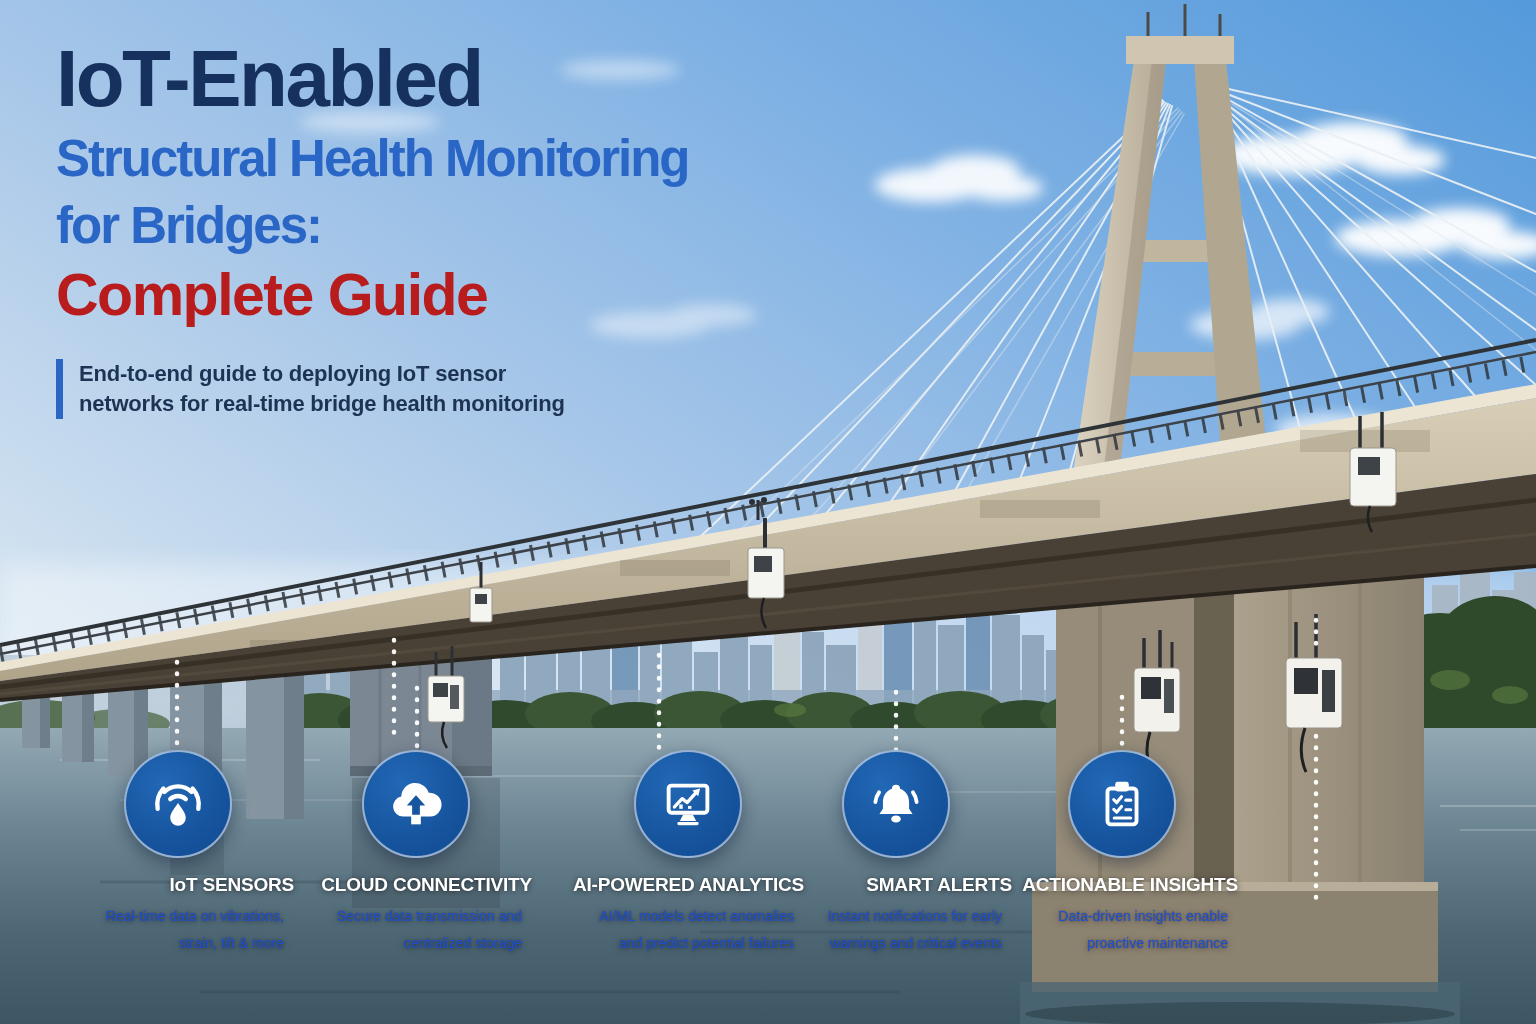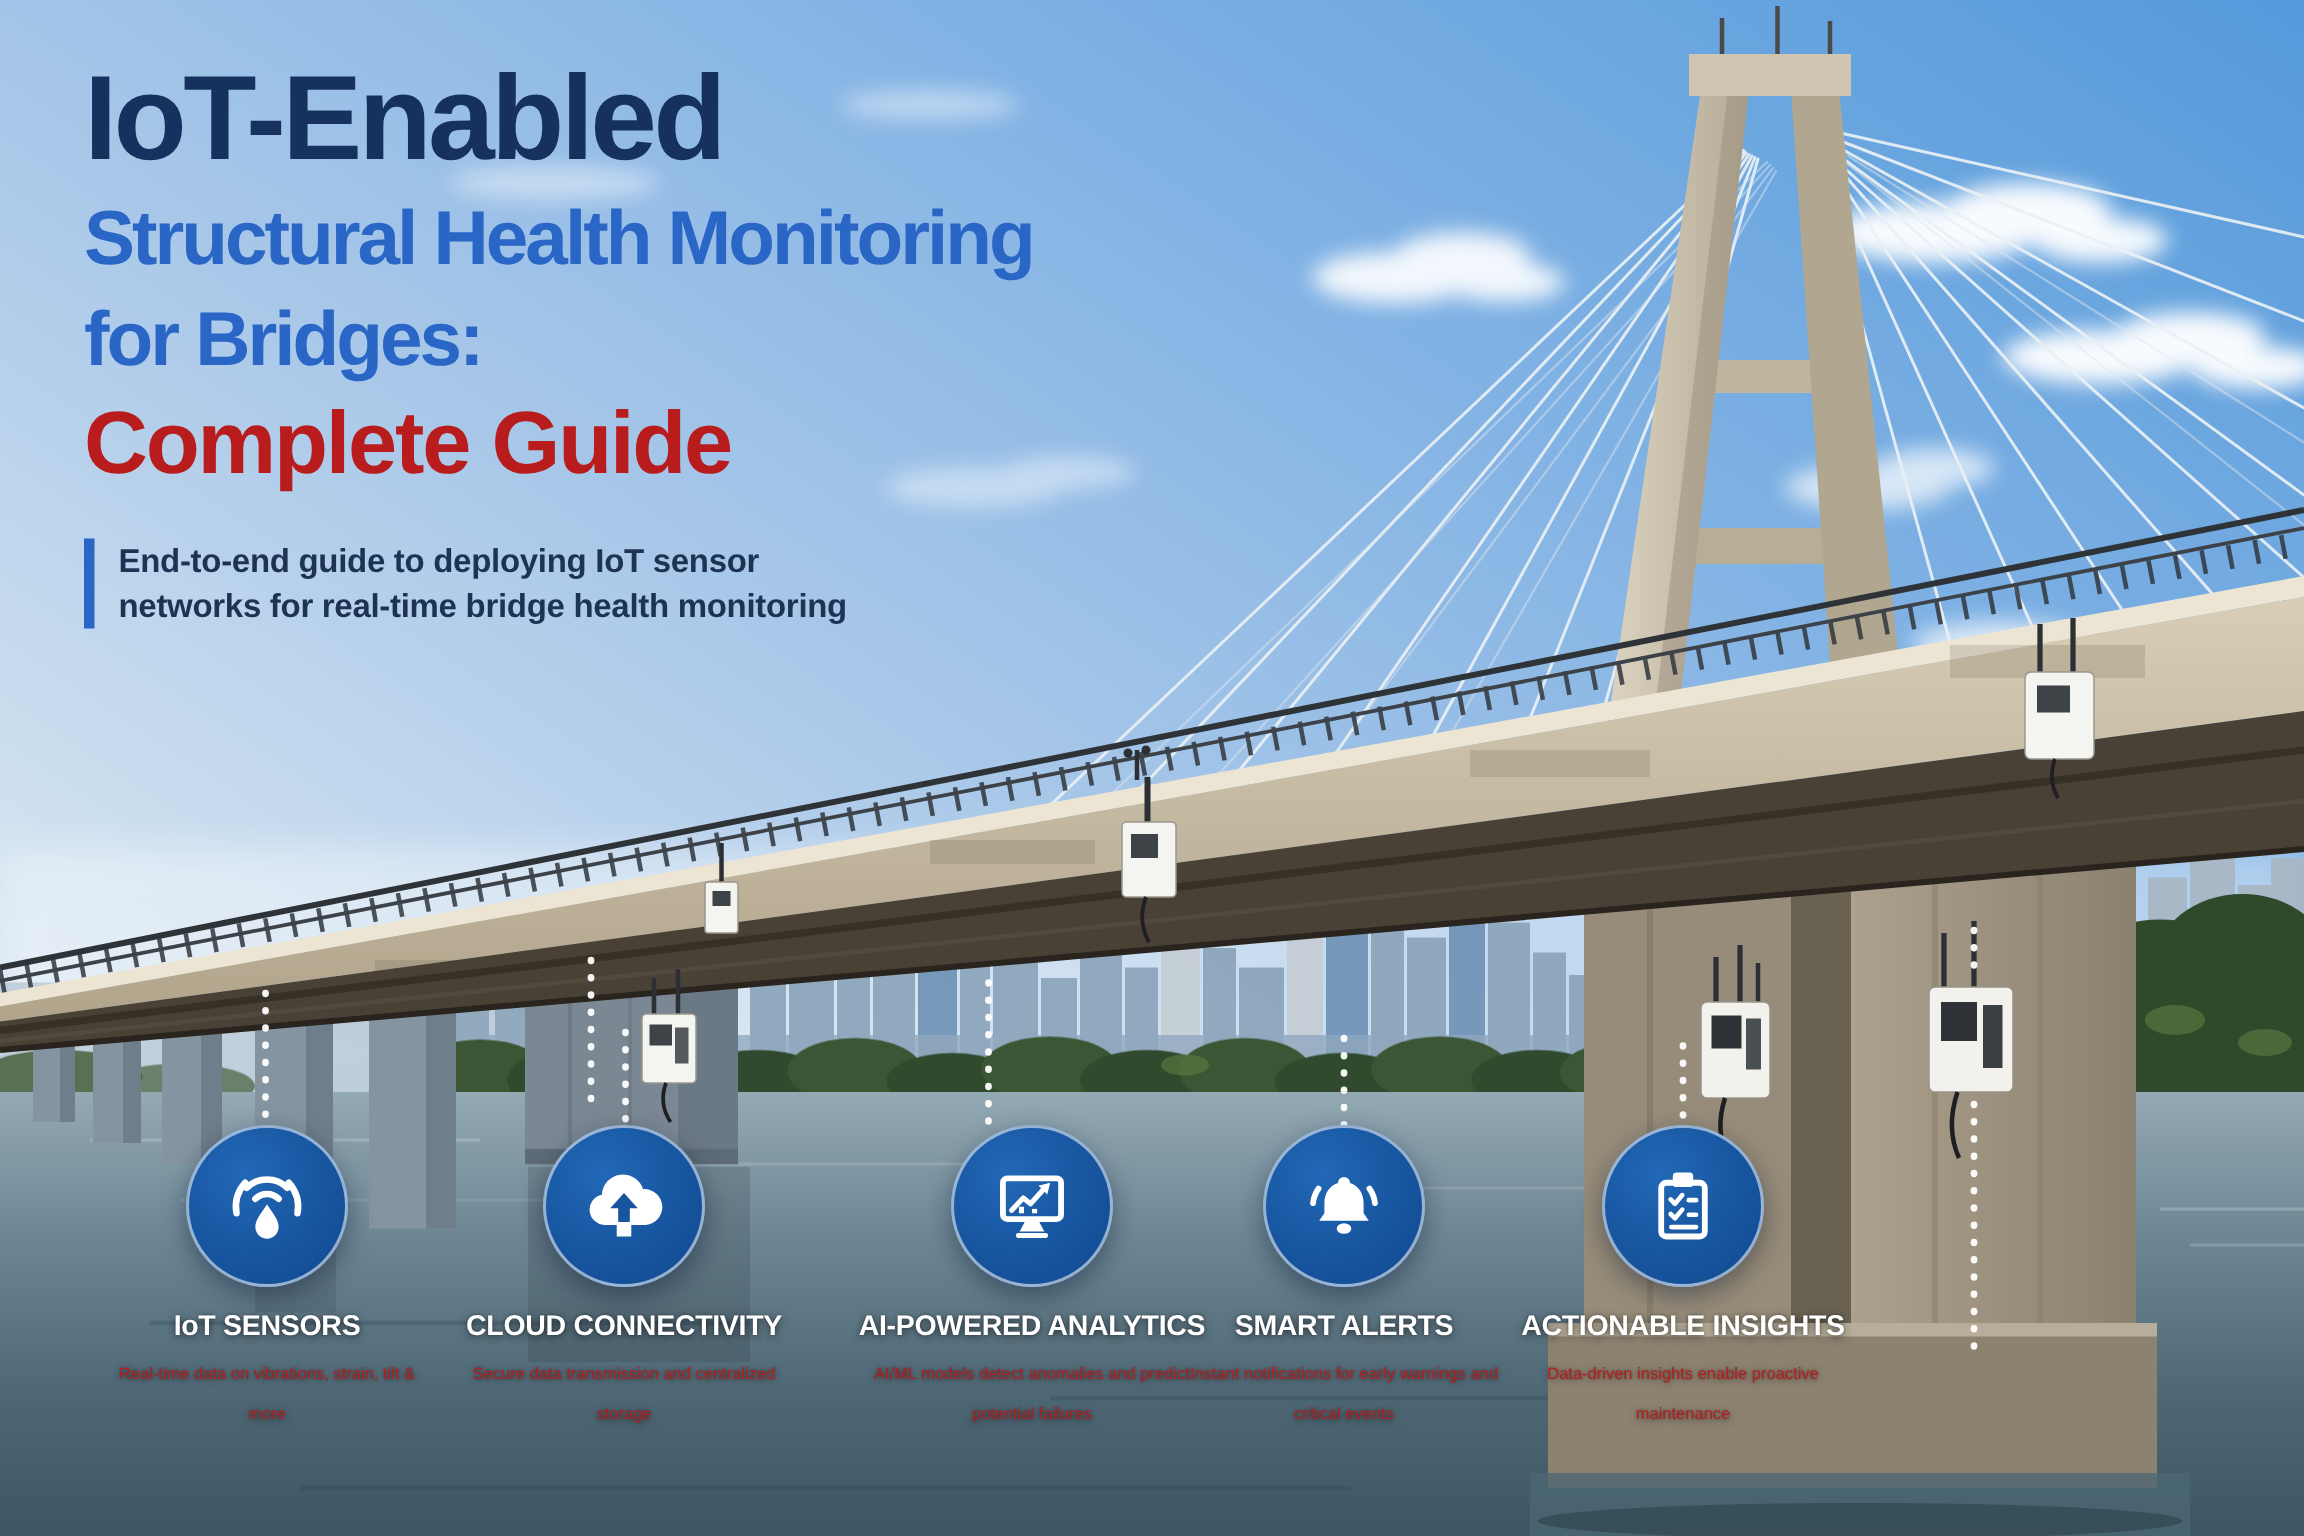--- a/index.html
+++ b/index.html
@@ -11,36 +11,36 @@
   
   .hero{position:absolute;left:56px;top:32px;z-index:5;}
   .hero h1{margin:0;padding:0;}
   .t1{font-size:80px;font-weight:bold;color:#16315e;letter-spacing:-2.5px;line-height:1.18;}
   .t2,.t3{font-size:51px;font-weight:bold;color:#2a66c6;letter-spacing:-2px;line-height:1.3;}
   .t4{font-size:59px;font-weight:bold;color:#b91c1c;letter-spacing:-1.5px;line-height:1.25;margin-top:2px;}
   .subtitle{display:flex;margin-top:26px;align-items:stretch;}
   .subtitle .bar{width:7px;background:#2a66c6;margin-right:16px;flex:0 0 auto;}
   .subtitle .lines{color:#1d3354;font-size:22px;line-height:30px;font-weight:600;letter-spacing:-0.2px;}
   
-  .feature{position:absolute;width:232px;top:750px;text-align:center;z-index:6;}
+  .feature{position:absolute;width:232px;top:750px;text-align:right;z-index:6;}
   .f1{left:62px;}  .f2{left:300px;} .f3{left:543px;margin-left:29px;} .f4{left:780px;} .f5{left:1006px;}
   .badge{
     width:108px;height:108px;border-radius:50%;margin:0 auto;
     background:radial-gradient(circle at 36% 30%, #2268b6 0%, #17559f 55%, #114a90 100%);
     border:2.5px solid rgba(255,255,255,.55);
     box-shadow:0 6px 18px rgba(0,15,40,.40);
     display:flex;align-items:center;justify-content:center;box-sizing:border-box;
   }
   .badge svg{width:62px;height:62px;display:block;}
   .ftitle{
     margin-top:16px;color:#fff;font-weight:bold;font-size:19px;letter-spacing:-0.2px;
     text-shadow:0 1px 6px rgba(0,0,0,.55), 0 0 2px rgba(0,0,0,.35);white-space:nowrap;
   }
   .fdesc{
-    margin:7px auto 0;color:#b91c1c;font-size:11px;line-height:27px;max-width:212px;
+    margin:7px auto 0;color:#1d4ed8;font-size:14px;line-height:27px;max-width:212px;
     text-shadow:0 1px 6px rgba(0,0,0,.55), 0 0 2px rgba(0,0,0,.35);
   }
 </style>
 </head>
 <body>
 
 <svg class="scene" viewBox="0 0 1536 1024" preserveAspectRatio="none" aria-hidden="true">
   <defs>
     <linearGradient id="sky" x1="0" y1="1" x2="1" y2="0">
       <stop offset="0" stop-color="#f0f5f8"></stop>

